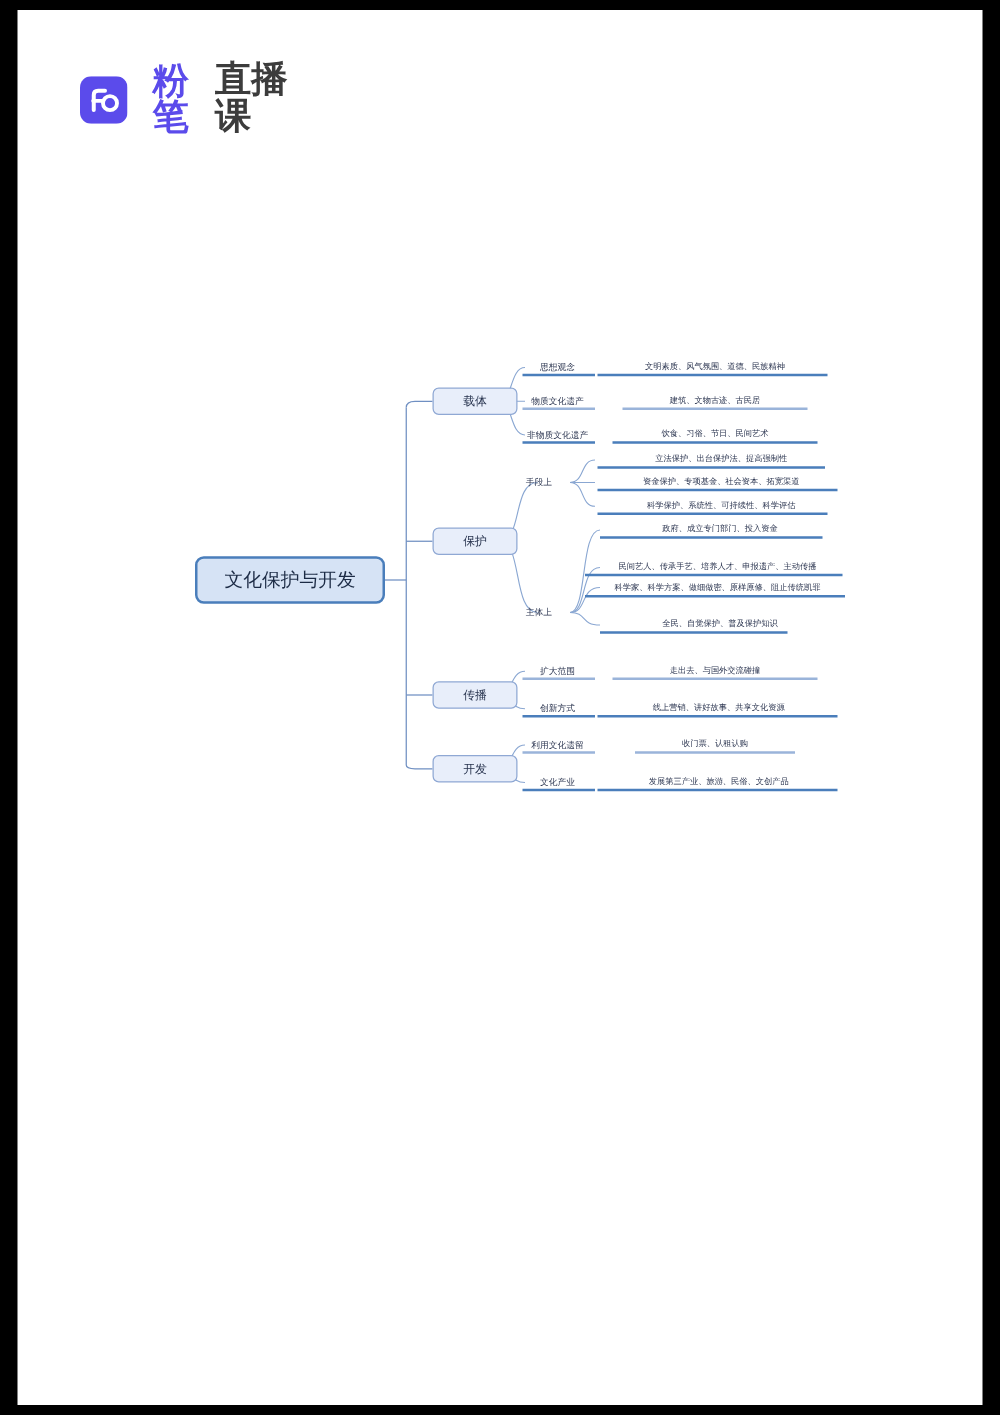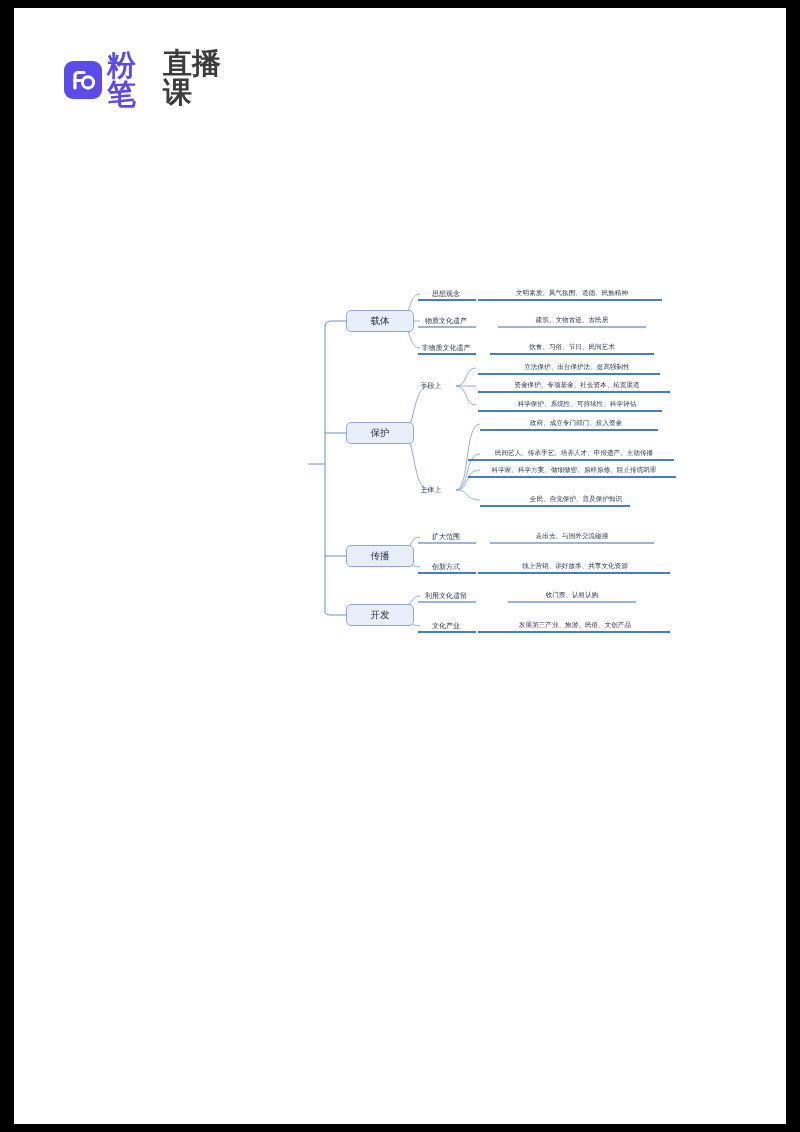--- a/index.html
+++ b/index.html
@@ -22,21 +22,21 @@
     display:flex;align-items:center;
   }
   .logo-mark{
     width:38px;height:38px;flex:0 0 38px;
     display:flex;align-items:center;justify-content:center;
     margin-left:2px;
   }
   .logo-mark svg{display:block;}
   .logo-text{
     display:flex;align-items:flex-end;
-    margin-left:5px;
+    margin-left:20px;
     font-size:29px;font-weight:bold;
     letter-spacing:0px;
     line-height:1;
   }
   .logo-fen{color:#5B4BEB;}
   .logo-zhi{color:#3c3c3c;font-family:Liberation Mono, monospace;}
 
   
   .map-canvas{
     position:absolute;left:128px;top:270px;
@@ -153,20 +153,21 @@
         <path d="M258 278 C268 278 266 289 278 289"></path>
       </g>
 
       <g fill="none" stroke="#8aa7d2" stroke-width="0.9">
         <path d="M248 337 L258 337"></path>
         <path d="M258 337 C268 337 266 318 278 318"></path>
         <path d="M258 337 C268 337 266 348 278 348"></path>
       </g>
     </svg>
 
+    <div class="node node-root">文化保护与开发</div>
 
     <div class="node node-l1" style="left:204px;top:32px;">
       <span>载体</span>
     </div>
 
     <div class="node node-l2" style="left:256px;top:10px;width:96px;">思想观念</div>
     <div class="underbar" style="left:276px;top:21px;width:58px;"></div>
     <div class="node node-leaf" style="left:330px;top:10px;width:200px;">文明素质、风气氛围、道德、民族精神</div>
     <div class="underbar" style="left:336px;top:21px;width:184px;"></div>
 

